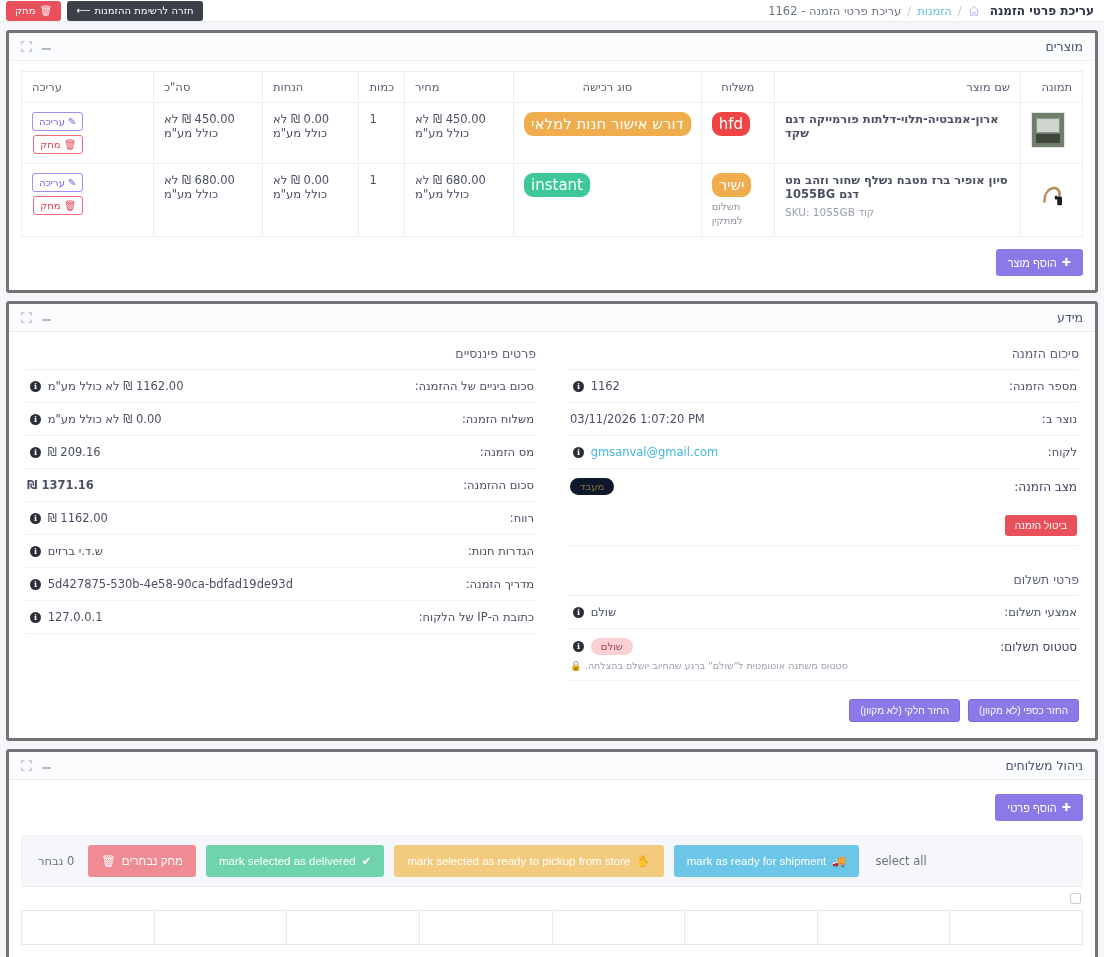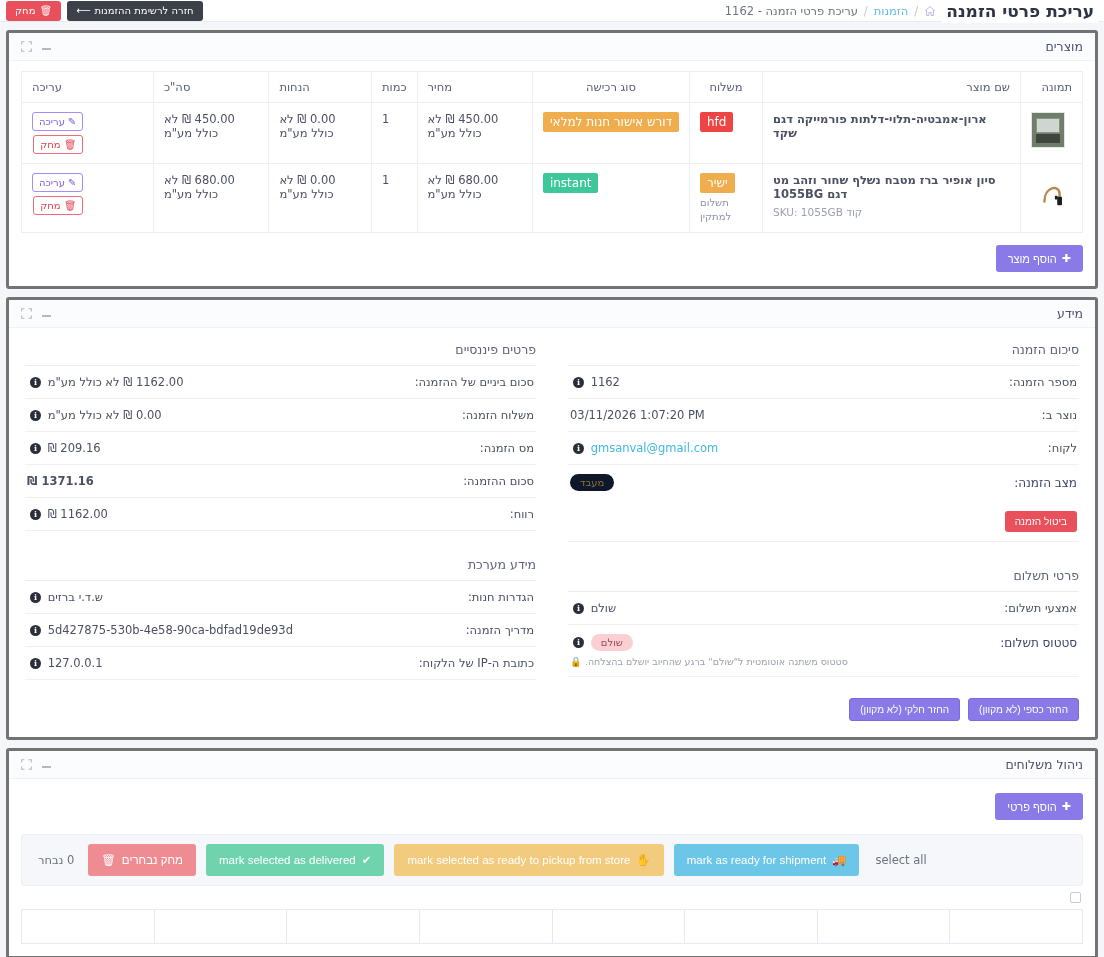--- a/index.html
+++ b/index.html
@@ -29,21 +29,21 @@
     display: flex;
     align-items: center;
     gap: 6px;
     font-size: 11.5px;
     color: #6c757d;
     direction: rtl;
   }
   .breadcrumb .crumb-current {
     color: #2f3545;
     font-weight: 700;
-    font-size: 17px;
+    font-size: 12px;
     background: #ffffff;
     padding: 2px 4px;
   }
   .breadcrumb .crumb-link { color: #5bc0de; }
   .breadcrumb .sep { color: #c3c9d4; }
   .home-icon {
     display: inline-block;
     width: 12px; height: 11px;
     position: relative;
   }
@@ -176,23 +176,23 @@
     background: #3f463c;
   }
   .thumb.tap {
     background: #fff; border: none;
     width: 40px; height: 40px;
   }
   .thumb.tap svg { display: block; }
 
   .badge {
     display: inline-block;
-    border-radius: 2px;
+    border-radius: 9px;
     padding: 3px 7px;
-    font-size: 12px;
+    font-size: 15px;
     color: #fff;
     line-height: 1.2;
     white-space: nowrap;
   }
   .badge-blue { background: #ef4444; }
   .badge-orange { background: #f0ad4e; }
   .badge-green { background: #3ec79a; }
   .ship-sub {
     display: block;
     font-size: 10px;
@@ -618,21 +618,20 @@
       </div>
 
       <div class="kv">
         <span class="k">רווח:</span>
         <span class="v">
           <span>1162.00 ₪</span>
           <span class="ico-i">i</span>
         </span>
       </div>
 
-      <div class="sec-title" style="margin-top:26px;">מידע מערכת</div>
 
       <div class="kv">
         <span class="k">הגדרות חנות:</span>
         <span class="v">
           <span>ש.ד.י ברזים</span>
           <span class="ico-i">i</span>
         </span>
       </div>
 
       <div class="kv">

